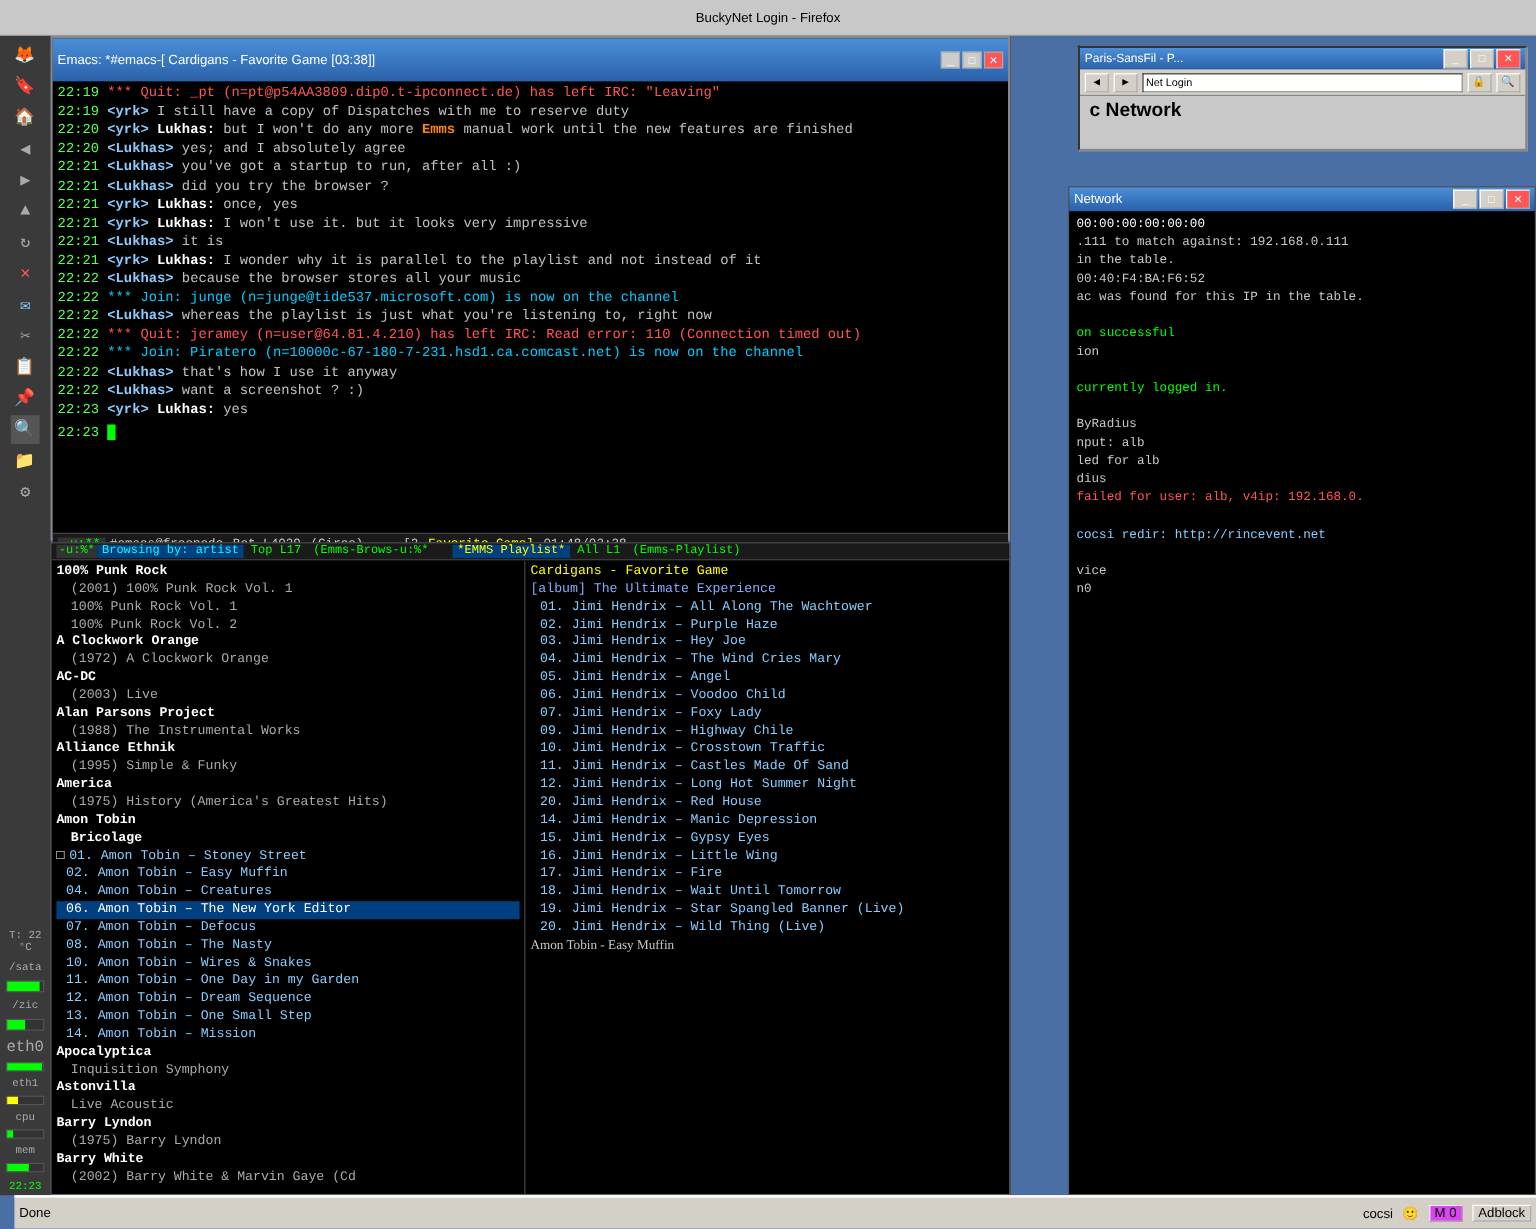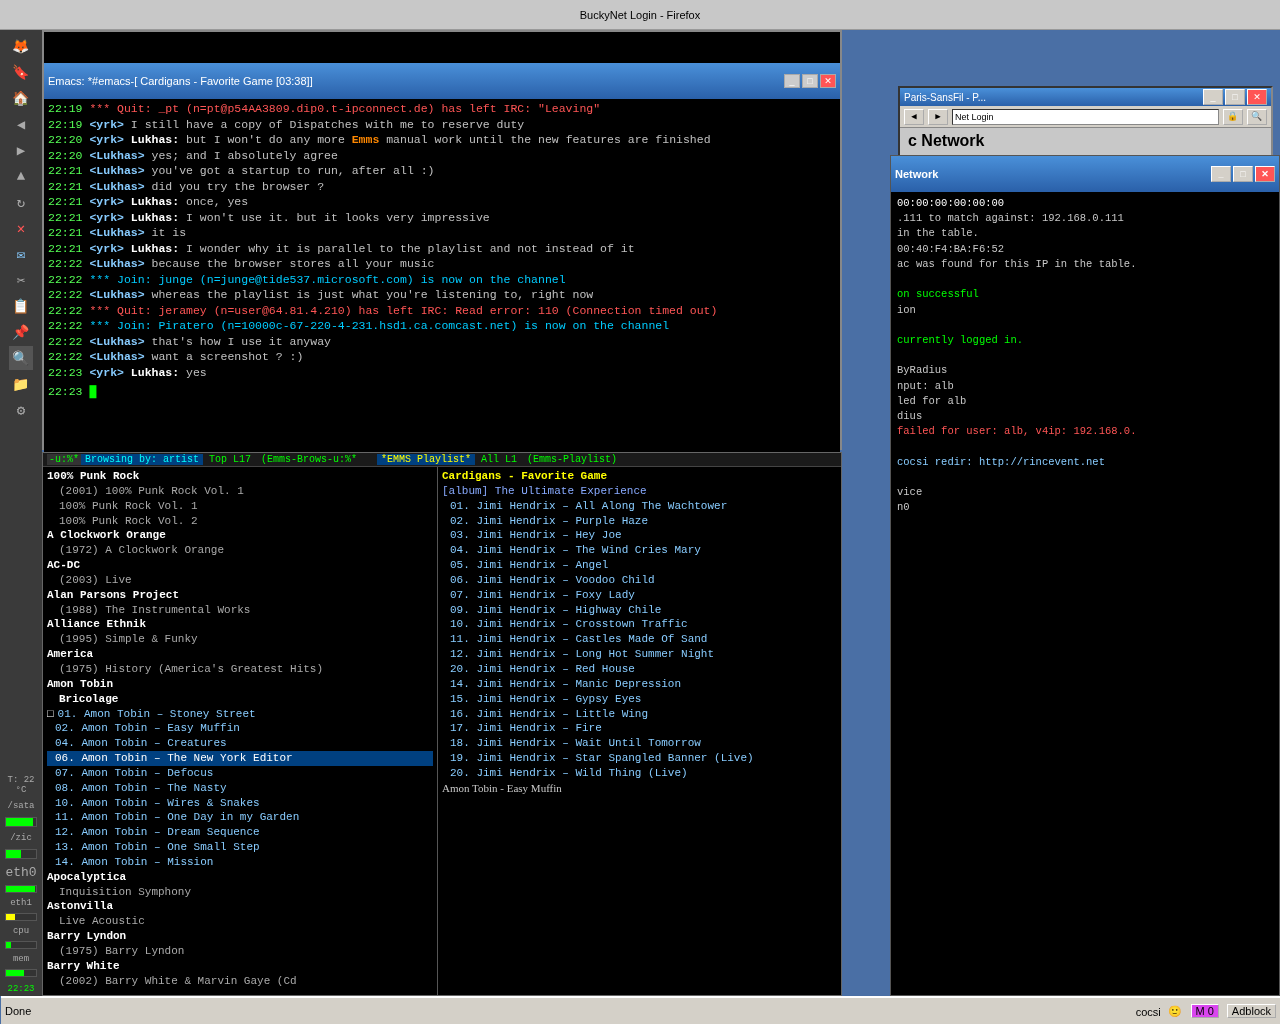--- a/index.html
+++ b/index.html
@@ -30,21 +30,21 @@
       text-align: center;
       font-size: 11px;
       line-height: 30px;
       color: #000;
       font-family: sans-serif;
     }
 
     
     .taskbar {
       position: absolute;
-      bottom: 0; left: 1px; right: 0;
+      bottom: 0; left: 12px; right: 0;
       height: 28px;
       background: #d4d0c8;
       border-top: 2px solid #fff;
       display: flex;
       align-items: center;
       padding: 0 4px;
       font-family: 'Arial', sans-serif;
       font-size: 11px;
     }
     .taskbar-status {
@@ -93,21 +93,20 @@
     .emacs-titlebar {
       height: 36px;
       background: linear-gradient(to bottom, #4a90d9, #2a60a9);
       display: flex;
       align-items: center;
       justify-content: space-between;
       padding: 13px 4px;
       color: #fff;
       font-size: 11px;
       font-family: sans-serif;
-      margin-top: 31px;
     }
     .emacs-titlebar-btns {
       display: flex; gap: 2px;
     }
     .emacs-btn {
       width: 16px; height: 14px;
       font-size: 9px;
       border: 1px solid #aaa;
       background: #ccc;
       cursor: pointer;
@@ -182,43 +181,42 @@
       background: #000;
       color: #c8c8c8;
       font-size: 11px;
       line-height: 1.35;
       padding: 2px 4px;
     }
     .artist { color: #fff; font-weight: bold; }
     .album { color: #aaa; padding-left: 12px; }
     .track-item { color: #8cf; padding-left: 8px; }
     .track-selected { background: #004080; color: #fff; padding-left: 8px; }
-    .playlist-header { color: #ff0; font-weight: bold; }
+    .playlist-header { color: #ff0; font-weight: normal; }
     .album-info { color: #8af; }
 
     
     .net-panel {
       position: absolute;
       top: 452px; right: 0;
       width: 390px;
       bottom: 28px;
       background: #000;
       border: 1px solid #555;
     }
     .net-panel-title {
-      height: 36px;
+      height: 20px;
       background: linear-gradient(to bottom, #4a90d9, #2a60a9);
       color: #fff;
       font-size: 11px;
       font-family: sans-serif;
       display: flex;
       align-items: center;
       justify-content: space-between;
       padding: 0 4px;
-      font-weight: bold;
     }
     .net-panel-content {
       padding: 4px 6px;
       color: #c8c8c8;
       font-size: 10.5px;
       line-height: 1.45;
       height: calc(100% - 20px);
       overflow-y: auto;
     }
     .net-ok { color: #0f0; }
@@ -229,24 +227,23 @@
     .right-widgets {
       position: absolute;
       top: 30px; right: 0;
       width: 390px;
       bottom: 28px;
     }
     .widget-browser {
       position: absolute;
       top: 8px; left: 8px;
       width: 375px;
-      height: 100px;
+      height: 88px;
       background: #c8c8c8;
       border: 2px inset #888;
-      margin-top: 48px;
     }
     .wb-titlebar {
       height: 18px;
       background: linear-gradient(to bottom, #4a90d9, #2a60a9);
       color: #fff;
       font-size: 10px;
       font-family: sans-serif;
       display: flex;
       align-items: center;
       justify-content: space-between;
@@ -417,21 +414,21 @@
     <div><span class="irc-time">22:21</span> <span class="irc-nick">&lt;Lukhas&gt;</span> you've got a startup to run, after all :)</div>
     <div><span class="irc-time">22:21</span> <span class="irc-nick">&lt;Lukhas&gt;</span> did you try the browser ?</div>
     <div><span class="irc-time">22:21</span> <span class="irc-nick">&lt;yrk&gt;</span> <span class="irc-nick-bold">Lukhas:</span> once, yes</div>
     <div><span class="irc-time">22:21</span> <span class="irc-nick">&lt;yrk&gt;</span> <span class="irc-nick-bold">Lukhas:</span> I won't use it. but it looks very impressive</div>
     <div><span class="irc-time">22:21</span> <span class="irc-nick">&lt;Lukhas&gt;</span> it is</div>
     <div><span class="irc-time">22:21</span> <span class="irc-nick">&lt;yrk&gt;</span> <span class="irc-nick-bold">Lukhas:</span> I wonder why it is parallel to the playlist and not instead of it</div>
     <div><span class="irc-time">22:22</span> <span class="irc-nick">&lt;Lukhas&gt;</span> because the browser stores all your music</div>
     <div><span class="irc-time">22:22</span> <span class="irc-join">*** Join: junge (n=junge@tide537.microsoft.com) is now on the channel</span></div>
     <div><span class="irc-time">22:22</span> <span class="irc-nick">&lt;Lukhas&gt;</span> whereas the playlist is just what you're listening to, right now</div>
     <div><span class="irc-time">22:22</span> <span class="irc-quit">*** Quit: jeramey (n=user@64.81.4.210) has left IRC: Read error: 110 (Connection timed out)</span></div>
-    <div><span class="irc-time">22:22</span> <span class="irc-join">*** Join: Piratero (n=10000c-67-220-4-231.hsd1.ca.comcast.net) is now on the channel</span></div>
+    <div><span class="irc-time">22:22</span> <span class="irc-join">*** Join: Piratero (n=10000c-67-180-7-231.hsd1.ca.comcast.net) is now on the channel</span></div>
     <div><span class="irc-time">22:22</span> <span class="irc-nick">&lt;Lukhas&gt;</span> that's how I use it anyway</div>
     <div><span class="irc-time">22:22</span> <span class="irc-nick">&lt;Lukhas&gt;</span> want a screenshot ? :)</div>
     <div><span class="irc-time">22:23</span> <span class="irc-nick">&lt;yrk&gt;</span> <span class="irc-nick-bold">Lukhas:</span> yes</div>
     <div style="margin-top:4px;"><span class="irc-time">22:23</span> <span style="color:#0f0;">█</span></div>
   </div>
   <div class="emacs-statusbar">
     <span style="background:#333;color:#0f0;padding:0 4px;">-u:**</span>
     <span style="padding:0 4px;">#emacs@freenode</span>
     <span style="padding:0 4px;">Bot L4039</span>
     <span style="padding:0 4px;">(Circe)----</span>

